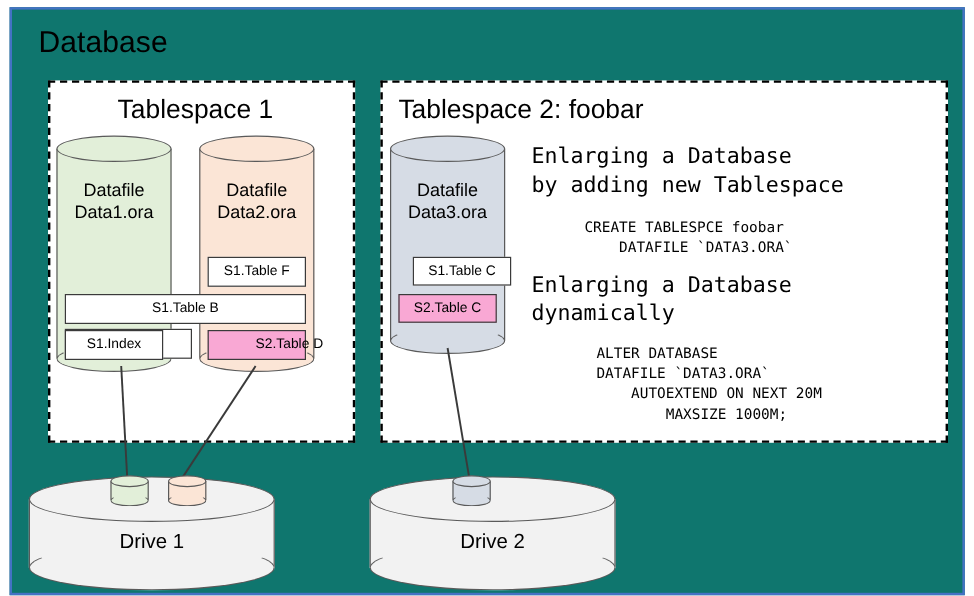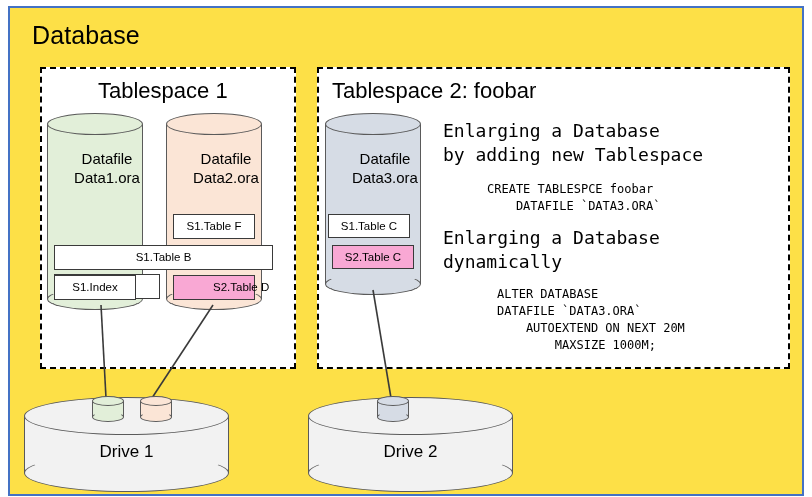--- a/index.html
+++ b/index.html
@@ -7,21 +7,21 @@
   body{
     width:812px;height:497px;position:relative;overflow:hidden;
     font-family:"Liberation Sans", sans-serif;
     color:#000000;
   }
   #stage{position:absolute;left:0;top:0;width:812px;height:497px;}
 
   
   .db-panel{
     position:absolute;left:8px;top:6px;width:796px;height:490px;
-    background:#fde047;border:2px solid #4472c4;box-sizing:border-box;
+    background:#0f766e;border:2px solid #4472c4;box-sizing:border-box;
   }
   .db-title{
     position:absolute;left:22px;top:13px;
     font-size:25px;line-height:28px;color:#000;letter-spacing:.1px;
   }
 
   
   .ts-box{
     position:absolute;background:#ffffff;
     border:2px dashed #000000;box-sizing:border-box;
@@ -41,21 +41,21 @@
     border-left:1.4px solid #5a5a5a;border-right:1.4px solid #5a5a5a;
   }
   .cyl .top,.cyl .bottom{
     position:absolute;left:0;width:100%;height:22px;
     border:1.4px solid #5a5a5a;border-radius:50%;box-sizing:border-box;
   }
   .cyl .top{top:0;}
   .cyl .bottom{bottom:0;border-top-color:transparent;}
   .cyl .label{
     position:absolute;left:0;width:100%;text-align:center;
-    font-size:15px;line-height:19px;color:#000;padding-left:12px;
+    font-size:15px;line-height:19px;color:#000;
   }
 
   #cyl1{left:47px;top:113px;width:96px;height:197px;}
   #cyl1 .body,#cyl1 .top,#cyl1 .bottom{background:#e2efd9;}
   #cyl2{left:166px;top:113px;width:96px;height:197px;}
   #cyl2 .body,#cyl2 .top,#cyl2 .bottom{background:#fbe5d6;}
   #cyl3{left:325px;top:113px;width:96px;height:182px;}
   #cyl3 .body,#cyl3 .top,#cyl3 .bottom{background:#d6dce5;}
   #cyl1 .label,#cyl2 .label,#cyl3 .label{top:36px;}
 
@@ -65,22 +65,22 @@
     border:1.4px solid #3a3a3a;background:#ffffff;
     font-size:11.5px;line-height:21px;text-align:center;color:#000;
     white-space:nowrap;
   }
   .chip.yellow{background:#f9a8d4;}
 
   #chipA{left:54px;top:226px;width:106px;height:25px;line-height:23px;margin-top:48px;}
   #chipIdx{left:54px;top:275px;width:82px;height:25px;line-height:23px;}
   #chipF{left:173px;top:214px;width:82px;height:25px;line-height:23px;}
   #chipD{left:173px;top:275px;width:82px;height:25px;line-height:23px;padding-left:39px;}
-  #chipB{left:54px;top:245px;width:219px;height:25px;line-height:23px;}
-  #chipC1{left:328px;top:214px;width:82px;height:24px;line-height:22px;}
+  #chipB{left:54px;top:245px;width:201px;height:25px;line-height:23px;}
+  #chipC1{left:344px;top:214px;width:82px;height:24px;line-height:22px;}
   #chipC2{left:332px;top:245px;width:82px;height:24px;line-height:22px;}
 
   
   .mono{font-family:"DejaVu Sans Mono","Liberation Mono",monospace;color:#000;}
   .headline{
     position:absolute;font-size:18px;line-height:24px;white-space:pre;
   }
   .code{
     position:absolute;font-size:12px;line-height:17px;white-space:pre;
   }

